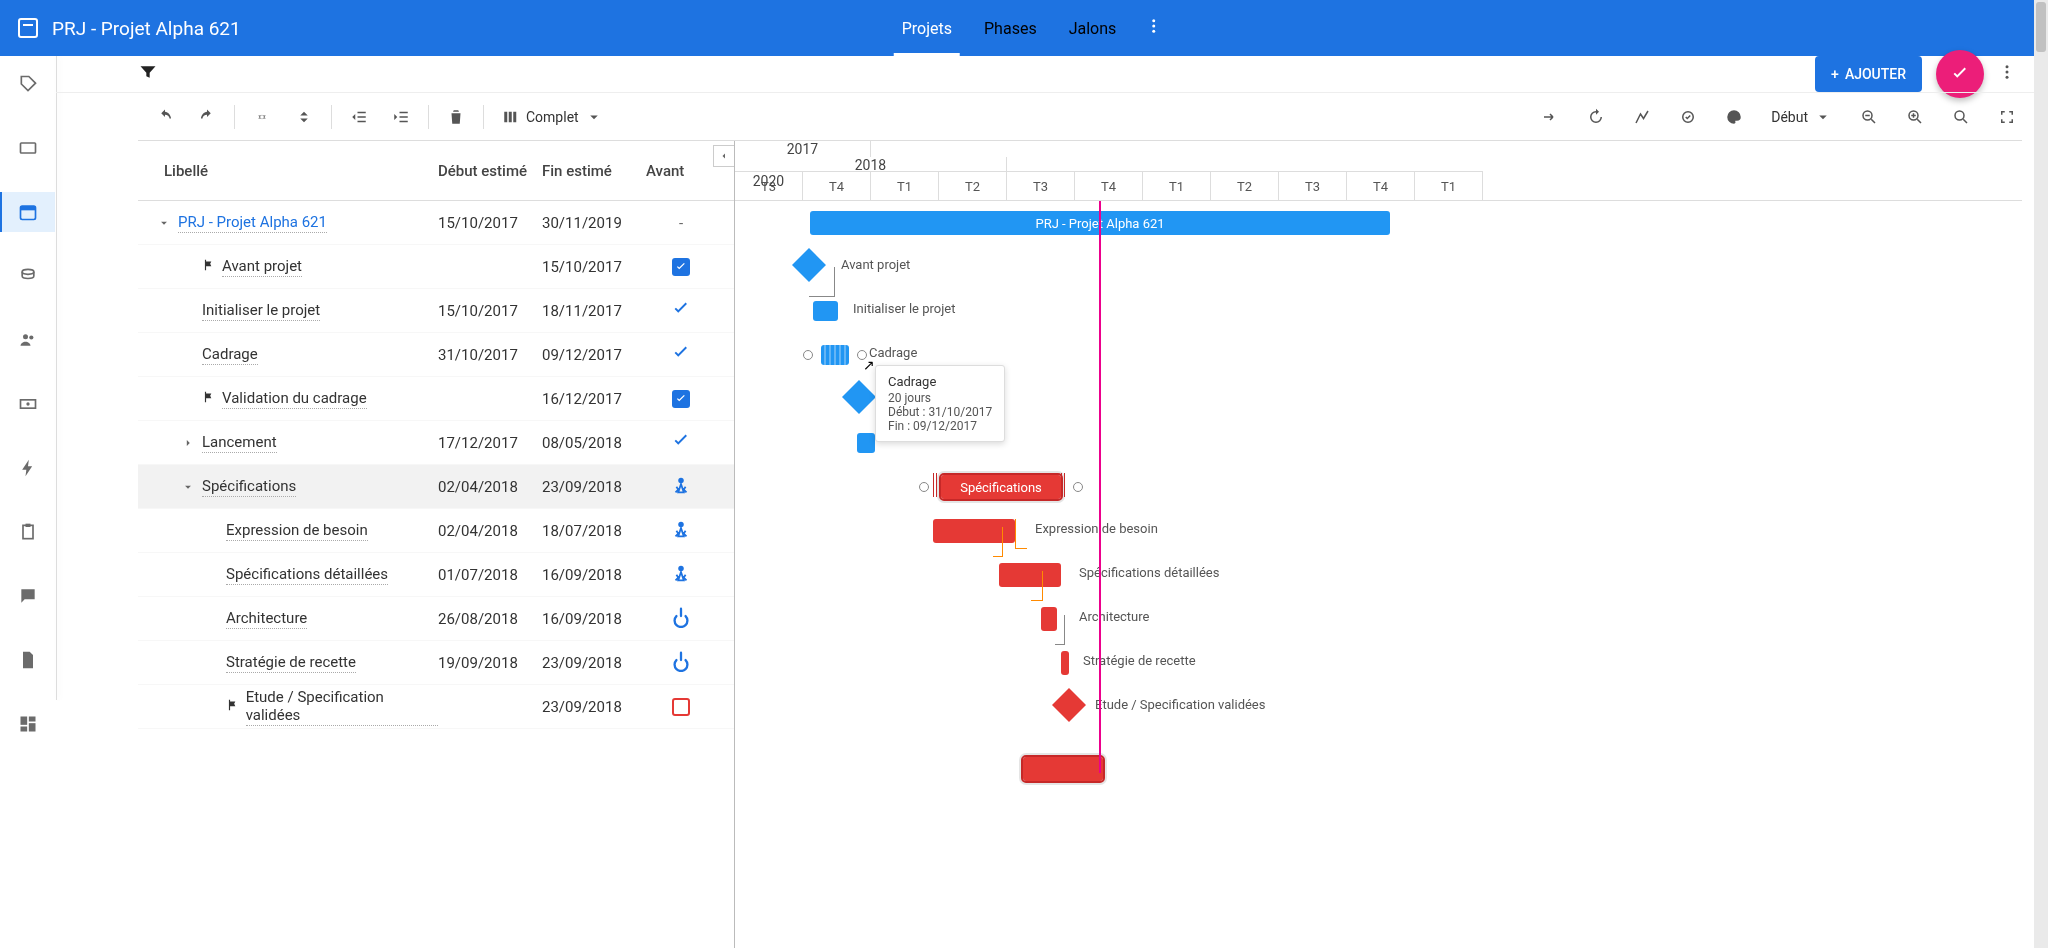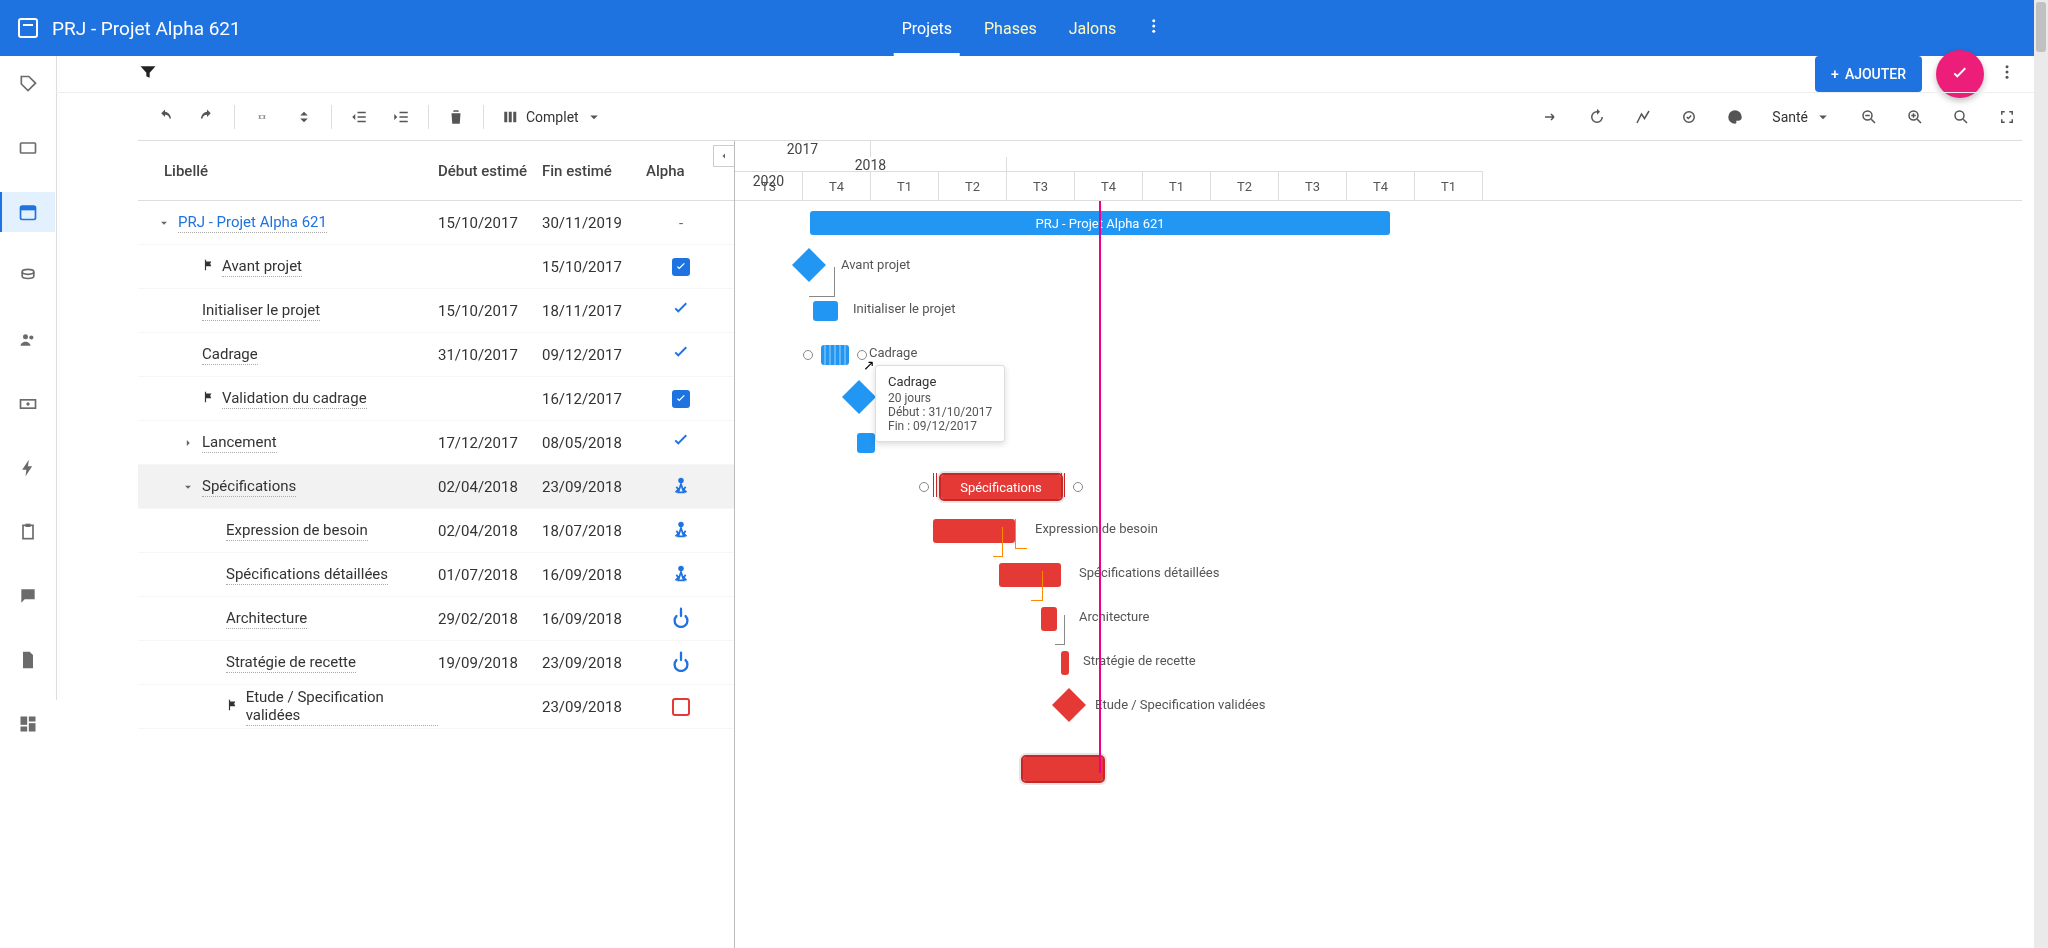--- a/index.html
+++ b/index.html
@@ -4,21 +4,21 @@
 <style>
 * { box-sizing: border-box; margin: 0; padding: 0; font-family: 'Roboto', Arial, sans-serif; }
 body { width: 2048px; height: 948px; overflow: hidden; background: #fff; }
 
 
 .app-header { height: 56px; background: #1e73e1; display: flex; align-items: center; padding: 0 16px; position: relative; }
 .app-header .title-area { display: flex; align-items: center; gap: 12px; }
 .app-header .app-icon { width: 24px; height: 24px; fill: #fff; }
 .app-header .app-title { color: #fff; font-size: 19px; font-weight: 400; }
 .app-header .tabs { position: absolute; left: 50%; transform: translateX(-50%); display: flex; gap: 0; height: 100%; align-items: center; }
-.app-header .tab { color: #fef9c3; font-size: 16px; padding: 0 16px; height: 100%; display: flex; align-items: center; position: relative; cursor: pointer; }
+.app-header .tab { color: #000000; font-size: 16px; padding: 0 16px; height: 100%; display: flex; align-items: center; position: relative; cursor: pointer; }
 .app-header .tab.active { color: #fff; }
 .app-header .tab.active::after { content: ''; position: absolute; bottom: 0; left: 8px; right: 8px; height: 3px; background: #fff; }
 .app-header .more-dots { color: #fff; margin-left: 12px; cursor: pointer; }
 
 
 .right-scroll { position: absolute; right: 0; top: 0; bottom: 0; width: 14px; background: #eaeaea; }
 .right-scroll::after { content:''; position:absolute; top:2px; left:2px; right:2px; height:50px; background:#c1c1c1; border-radius:3px;}
 
 
 .left-rail { position: absolute; left: 0; top: 56px; bottom: 0; width: 56px; background: #fff; border-right: none; display: flex; flex-direction: column; align-items: center; padding-top: 8px; gap: 24px; }
@@ -280,21 +280,21 @@
           <path d="M4 20l6-12 4 6 6-10" stroke="#555" stroke-width="2" fill="none"></path>
         </svg>
       <svg viewBox="0 0 24 24">
           <circle cx="12" cy="12" r="7" fill="none" stroke="#555" stroke-width="2"></circle>
           <path d="M9 12l2 2 4-4" stroke="#555" stroke-width="2" fill="none"></path>
         </svg>
       <svg viewBox="0 0 24 24">
           <path d="M12 3a9 9 0 000 18c1 0 2-1 2-2s-1-2 0-2h2a5 5 0 005-5 9 9 0 00-9-9z" fill="#555"></path>
         </svg>
       <div class="combo">
-        <span>Santé</span>
+        <span>Début</span>
         <svg viewBox="0 0 24 24" width="14" height="14">
             <path d="M7 10l5 5 5-5z"></path>
           </svg>
       </div>
       <svg viewBox="0 0 24 24">
           <circle cx="10" cy="10" r="6" fill="none" stroke="#555" stroke-width="2"></circle>
           <path d="M20 20l-5-5M7 10h6" stroke="#555" stroke-width="2"></path>
         </svg>
       <svg viewBox="0 0 24 24">
           <circle cx="10" cy="10" r="6" fill="none" stroke="#555" stroke-width="2"></circle>
@@ -315,21 +315,21 @@
     <div class="grid-side">
       <div class="collapse-handle" style="left:auto;right:-1px;top:4px;">
           <svg viewBox="0 0 24 24">
             <path d="M14 7l-5 5 5 5z"></path>
           </svg>
         </div>
       <div class="grid-header">
         <div class="col-name">Libellé</div>
         <div class="col">Début estimé</div>
         <div class="col">Fin estimé</div>
-        <div class="col-state">Alpha</div>
+        <div class="col-state">Avant</div>
       </div>
       <div class="grid-body" id="grid-body">
           <div class="row">
     <div class="cell-name" style="padding-left:18px">
       <span class="caret">
                 <svg viewBox="0 0 24 24">
                   <path d="M7 10l5 5 5-5z"></path>
                 </svg>
               </span>
       <span class="name-text link">PRJ - Projet Alpha 621</span>
@@ -463,21 +463,21 @@
                   <circle cx="12" cy="7" r="3"></circle>
                   <path d="M12 11l-3 9h6l-3-9zm-5 3l2 3-3 3m11-6l-2 3 3 3" stroke="#1e73e1" stroke-width="2" fill="none"></path>
                 </svg></div>
             </div>
           </div>
           <div class="row">
     <div class="cell-name" style="padding-left:66px">
       <span class="caret"></span>
       <span class="name-text">Architecture</span>
     </div>
-    <div class="cell">29/02/2018</div>
+    <div class="cell">26/08/2018</div>
     <div class="cell">16/09/2018</div>
     <div class="cell-state">
               <div class="power-blue"><svg viewBox="0 0 24 24">
                   <path d="M12 3v8m-5 0a7 7 0 1010 0" stroke="#1e73e1" stroke-width="2.5" fill="none" stroke-linecap="round"></path>
                 </svg></div>
             </div>
           </div>
           <div class="row">
     <div class="cell-name" style="padding-left:66px">
       <span class="caret"></span>

